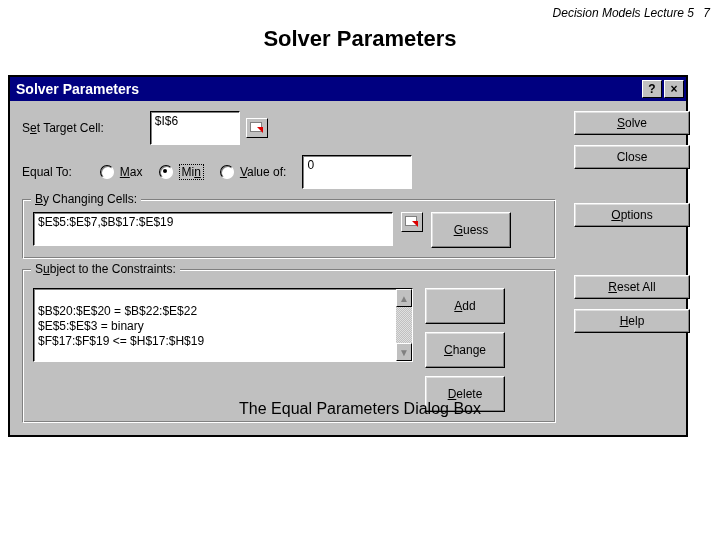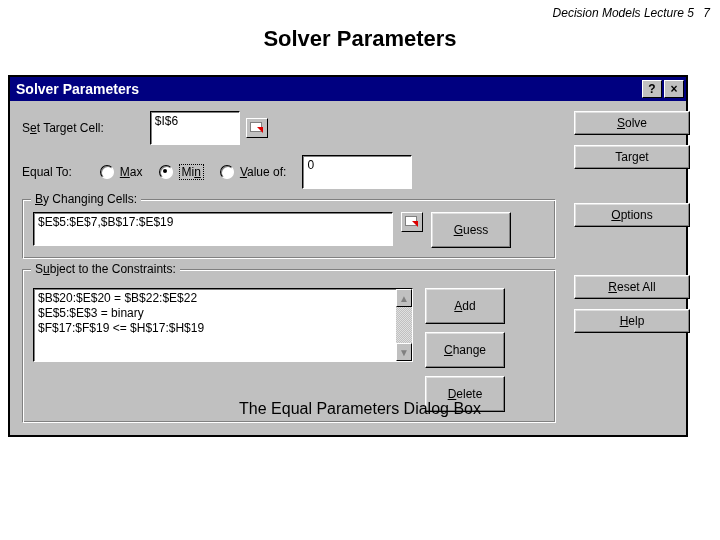--- a/index.html
+++ b/index.html
@@ -165,21 +165,21 @@
     background: #fff;
     border-top: 1px solid #000;
     border-left: 1px solid #000;
     border-right: 1px solid #fff;
     border-bottom: 1px solid #fff;
     box-shadow: inset 1px 1px 0 #808080;
     height: 72px;
     width: 378px;
     display: flex;
   }
-  .listbox .items { flex:1; padding: 2px 4px; line-height: 15px; }
+  .listbox .items { flex:1; padding: 15px 4px; line-height: 15px; }
   .scrollbar {
     width: 16px;
     background: repeating-conic-gradient(#c0c0c0 0% 25%, #e0e0e0 0% 50%) 0/2px 2px;
     display: flex; flex-direction: column; justify-content: space-between;
   }
   .sb-btn {
     height: 16px; background:#c0c0c0;
     border-top:1px solid #fff; border-left:1px solid #fff;
     border-right:1px solid #000; border-bottom:1px solid #000;
     display:flex; align-items:center; justify-content:center;
@@ -279,21 +279,21 @@
             <div class="btn3d btn-md"><span class="u">C</span>hange</div>
             <div class="btn3d btn-md"><span class="u">D</span>elete</div>
           </div>
         </div>
       </div>
 
     </div>
 
     <div class="right-col">
       <div class="btn3d"><span class="u">S</span>olve</div>
-      <div class="btn3d">Target</div>
+      <div class="btn3d">Close</div>
       <div style="height:14px"></div>
       <div class="btn3d"><span class="u">O</span>ptions</div>
       <div style="height:28px"></div>
       <div class="btn3d"><span class="u">R</span>eset All</div>
       <div class="btn3d"><span class="u">H</span>elp</div>
     </div>
   </div>
 </div>
 
 <div class="caption">The Equal Parameters Dialog Box</div>

